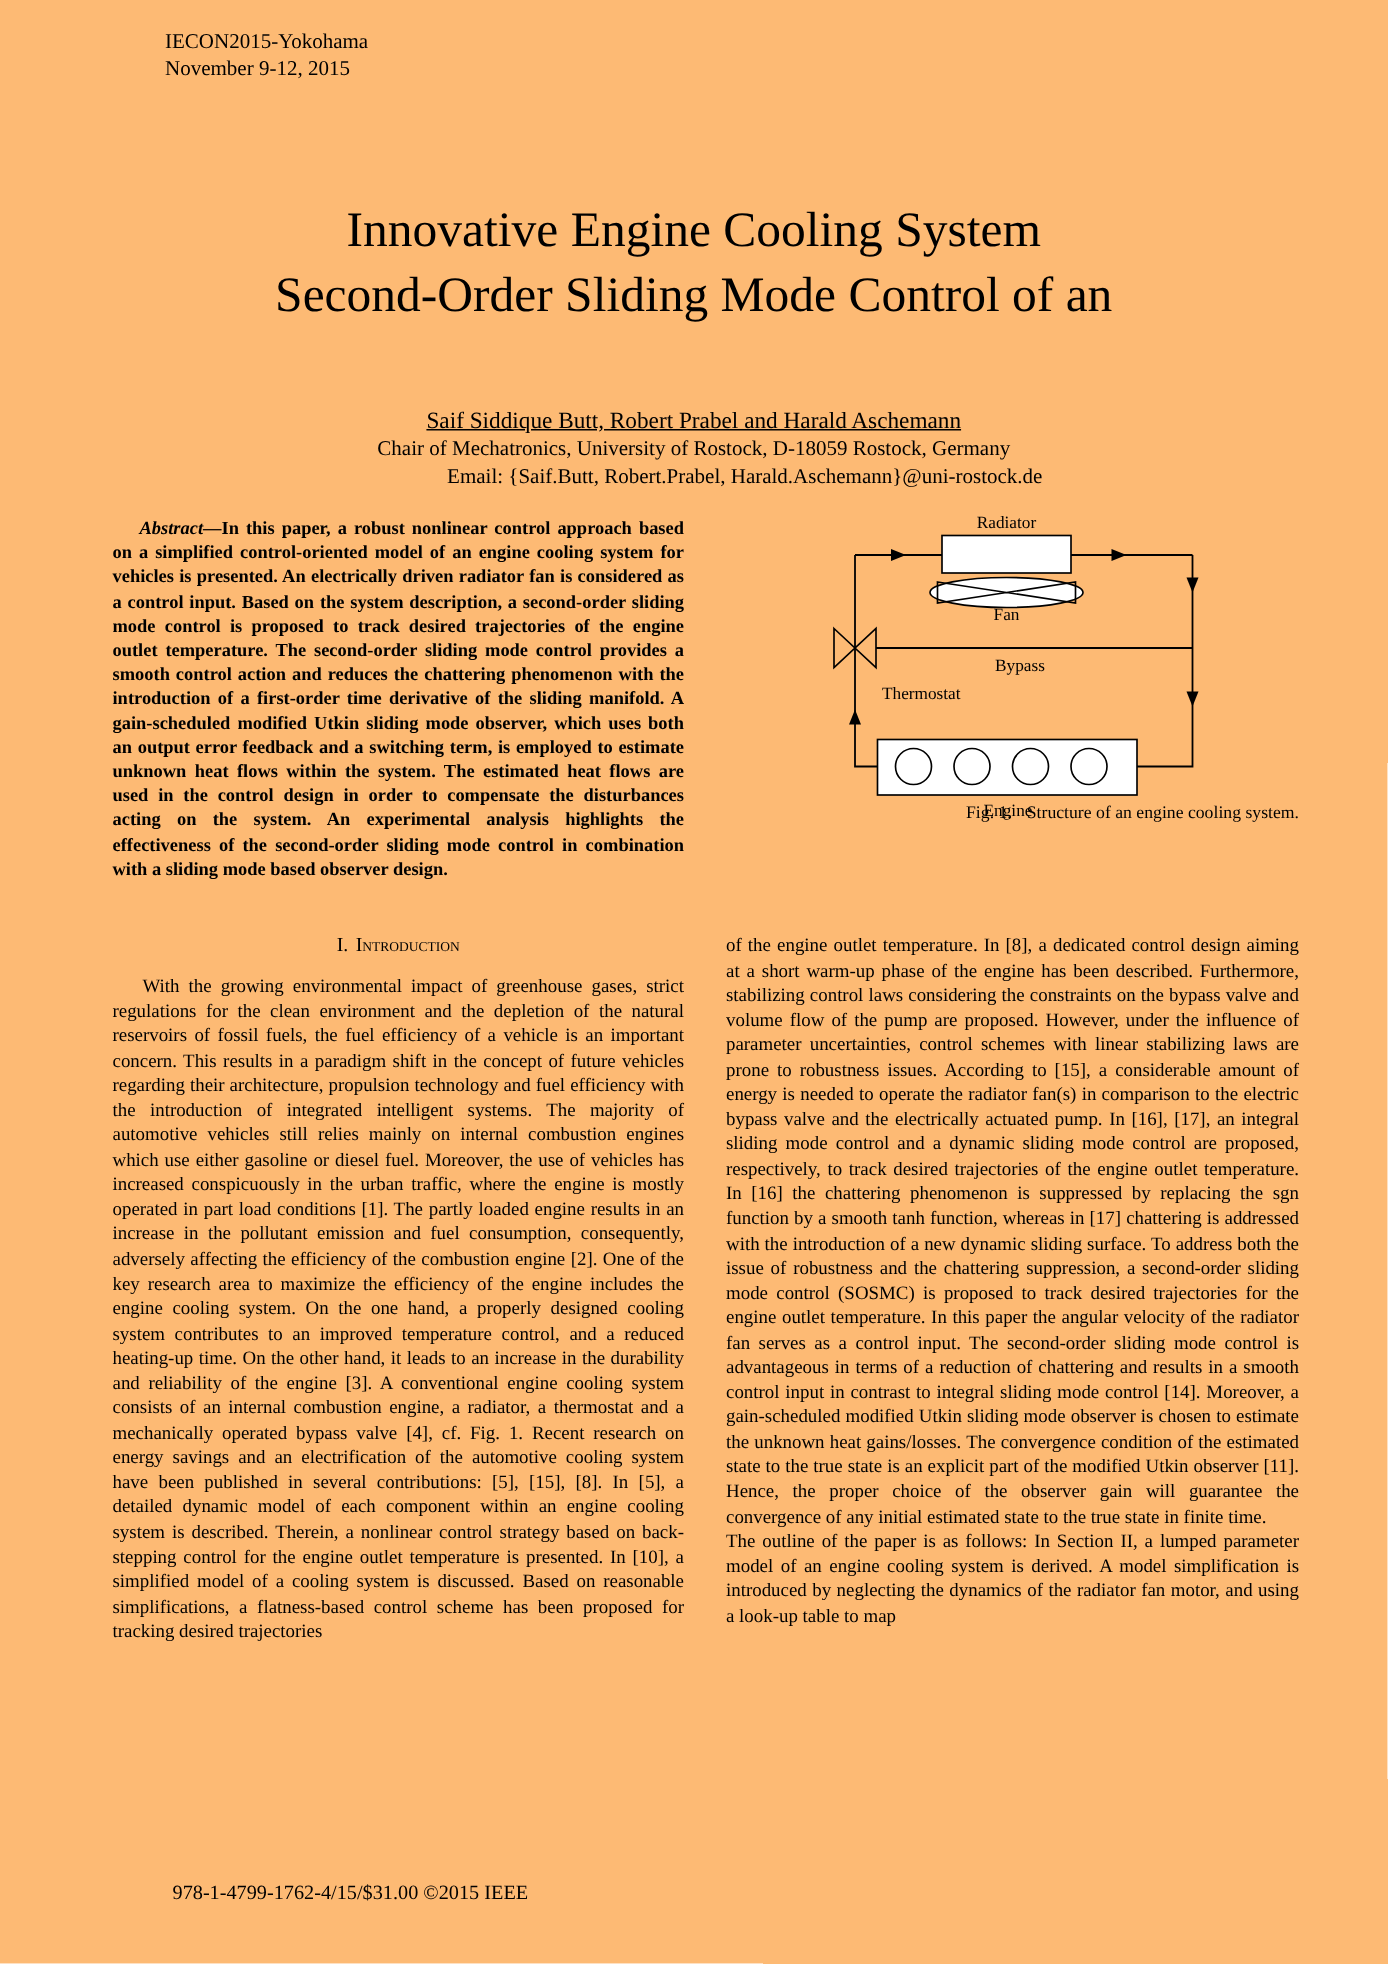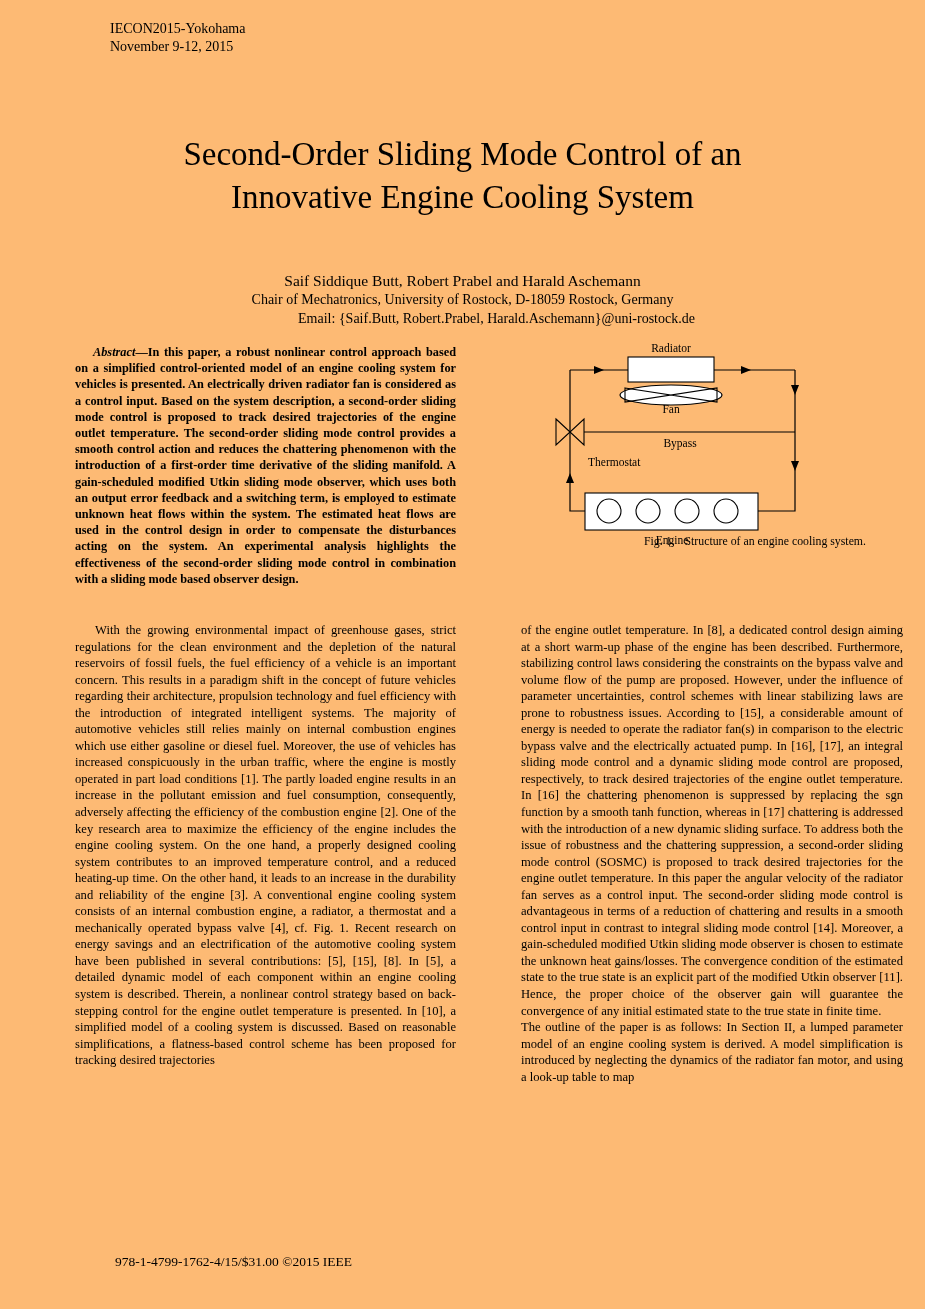--- a/index.html
+++ b/index.html
@@ -4,21 +4,21 @@
 <style>
   * { margin:0; padding:0; box-sizing:border-box; }
   html,body { background:#ffffff; }
   body { width:925px; height:1309px; font-family:"Liberation Serif","DejaVu Serif",serif; color:#000; position:relative; }
   .page { position:absolute; left:0; top:0; width:925px; height:1309px; background:#fdba74; overflow:hidden; }
 
   .header-block { position:absolute; left:110px; top:20px; font-size:14px; line-height:18px; }
 
   .title-block { position:absolute; left:0; top:133px; width:100%; text-align:center; font-size:33px; line-height:43px; }
 
-  .authors-line { position:absolute; left:0; top:272px; width:100%; text-align:center; font-size:15.5px; }
+  .authors-line { position:absolute; left:0; top:272px; width:100%; text-align:center; font-size:15.5px;text-decoration:underline; }
   .affiliation-line { position:absolute; left:0; top:292px; width:100%; text-align:center; font-size:14px; }
   .email-line { position:absolute; left:0; top:311px; width:100%; text-align:center; font-size:14px;margin-left:34px; }
 
   .abstract-block { position:absolute; left:75px; top:344px; width:381px; }
   .abstract-block p { font-weight:bold; font-size:12.3px; line-height:16.2px; text-align:justify; text-indent:18px; }
   .abstract-label { font-style:italic; }
 
   .figure-block { position:absolute; left:484px; top:336px; width:382px; height:224px; }
   .figure-svg { width:382px; height:224px; display:block; }
   .figure-svg text { font-family:"Liberation Serif","DejaVu Serif",serif; font-size:11.5px; fill:#000; }
@@ -30,38 +30,38 @@
   .figure-caption { position:absolute; left:484px; top:534px; width:382px; font-size:11.8px;text-align:right; }
   .figure-caption .cap-tag { margin-right:10px; }
 
   .body-text { font-size:12.6px; line-height:16.55px; text-align:justify; }
   .indent-first { text-indent:20px; }
 
   .intro-block { position:absolute; left:75px; top:622px; width:381px; }
   .section-heading { text-align:center; font-size:13.2px; margin-bottom:11px; }
   .section-heading .sc { font-variant:small-caps; margin-left:5px; }
 
-  .right-text-block { position:absolute; left:484px; top:622px; width:382px;margin-left:37px; }
+  .right-text-block { position:absolute; left:484px; top:622px; width:382px; }
 
   .footer-copyright { position:absolute; left:115px; top:1254px; font-size:13.5px; }
   .footer-page { position:absolute; left:0; top:1254px; width:100%; text-align:center; font-size:13.5px; }
 </style>
 </head>
 <body>
 
 <div class="page">
 
   <div class="header-block">
     <div>IECON2015-Yokohama</div>
     <div>November 9-12, 2015</div>
   </div>
 
   <div class="title-block">
+    <div>Innovative Engine Cooling System</div>
     <div>Second-Order Sliding Mode Control of an</div>
-    <div>Innovative Engine Cooling System</div>
   </div>
 
   <div class="authors-line">Saif Siddique Butt, Robert Prabel and Harald Aschemann</div>
   <div class="affiliation-line">Chair of Mechatronics, University of Rostock, D-18059 Rostock, Germany</div>
   <div class="email-line">Email: {Saif.Butt, Robert.Prabel, Harald.Aschemann}@uni-rostock.de</div>
 
   <div class="abstract-block">
     <p><span class="abstract-label">Abstract</span><span>—In this paper, a robust nonlinear control approach based on a simplified control-oriented model of an engine cooling system for vehicles is presented. An electrically driven radiator fan is considered as a control input. Based on the system description, a second-order sliding mode control is proposed to track desired trajectories of the engine outlet temperature. The second-order sliding mode control provides a smooth control action and reduces the chattering phenomenon with the introduction of a first-order time derivative of the sliding manifold. A gain-scheduled modified Utkin sliding mode observer, which uses both an output error feedback and a switching term, is employed to estimate unknown heat flows within the system. The estimated heat flows are used in the control design in order to compensate the disturbances acting on the system. An experimental analysis highlights the effectiveness of the second-order sliding mode control in combination with a sliding mode based observer design.</span></p>
   </div>
 
@@ -97,20 +97,23 @@
       <polygon class="arrow" points="307,124 315,124 311,134"></polygon>
       <polygon class="arrow" points="82,146 90,146 86,136"></polygon>
     </svg>
   </div>
 
   <div class="figure-caption">
     <span class="cap-tag">Fig. 1.</span><span>Structure of an engine cooling system.</span>
   </div>
 
   <div class="intro-block">
+    <div class="section-heading">
+      <span>I.</span><span class="sc">Introduction</span>
+    </div>
     <p class="body-text indent-first">With the growing environmental impact of greenhouse gases, strict regulations for the clean environment and the depletion of the natural reservoirs of fossil fuels, the fuel efficiency of a vehicle is an important concern. This results in a paradigm shift in the concept of future vehicles regarding their architecture, propulsion technology and fuel efficiency with the introduction of integrated intelligent systems. The majority of automotive vehicles still relies mainly on internal combustion engines which use either gasoline or diesel fuel. Moreover, the use of vehicles has increased conspicuously in the urban traffic, where the engine is mostly operated in part load conditions [1]. The partly loaded engine results in an increase in the pollutant emission and fuel consumption, consequently, adversely affecting the efficiency of the combustion engine [2]. One of the key research area to maximize the efficiency of the engine includes the engine cooling system. On the one hand, a properly designed cooling system contributes to an improved temperature control, and a reduced heating-up time. On the other hand, it leads to an increase in the durability and reliability of the engine [3]. A conventional engine cooling system consists of an internal combustion engine, a radiator, a thermostat and a mechanically operated bypass valve [4], cf. Fig. 1. Recent research on energy savings and an electrification of the automotive cooling system have been published in several contributions: [5], [15], [8]. In [5], a detailed dynamic model of each component within an engine cooling system is described. Therein, a nonlinear control strategy based on back-stepping control for the engine outlet temperature is presented. In [10], a simplified model of a cooling system is discussed. Based on reasonable simplifications, a flatness-based control scheme has been proposed for tracking desired trajectories</p>
   </div>
 
   <div class="right-text-block">
     <p class="body-text">of the engine outlet temperature. In [8], a dedicated control design aiming at a short warm-up phase of the engine has been described. Furthermore, stabilizing control laws considering the constraints on the bypass valve and volume flow of the pump are proposed. However, under the influence of parameter uncertainties, control schemes with linear stabilizing laws are prone to robustness issues. According to [15], a considerable amount of energy is needed to operate the radiator fan(s) in comparison to the electric bypass valve and the electrically actuated pump. In [16], [17], an integral sliding mode control and a dynamic sliding mode control are proposed, respectively, to track desired trajectories of the engine outlet temperature. In [16] the chattering phenomenon is suppressed by replacing the sgn function by a smooth tanh function, whereas in [17] chattering is addressed with the introduction of a new dynamic sliding surface. To address both the issue of robustness and the chattering suppression, a second-order sliding mode control (SOSMC) is proposed to track desired trajectories for the engine outlet temperature. In this paper the angular velocity of the radiator fan serves as a control input. The second-order sliding mode control is advantageous in terms of a reduction of chattering and results in a smooth control input in contrast to integral sliding mode control [14]. Moreover, a gain-scheduled modified Utkin sliding mode observer is chosen to estimate the unknown heat gains/losses. The convergence condition of the estimated state to the true state is an explicit part of the modified Utkin observer [11]. Hence, the proper choice of the observer gain will guarantee the convergence of any initial estimated state to the true state in finite time.</p>
     <p class="body-text">The outline of the paper is as follows: In Section II, a lumped parameter model of an engine cooling system is derived. A model simplification is introduced by neglecting the dynamics of the radiator fan motor, and using a look-up table to map</p>
   </div>
 
   <div class="footer-copyright">978-1-4799-1762-4/15/$31.00 ©2015 IEEE</div>
 

